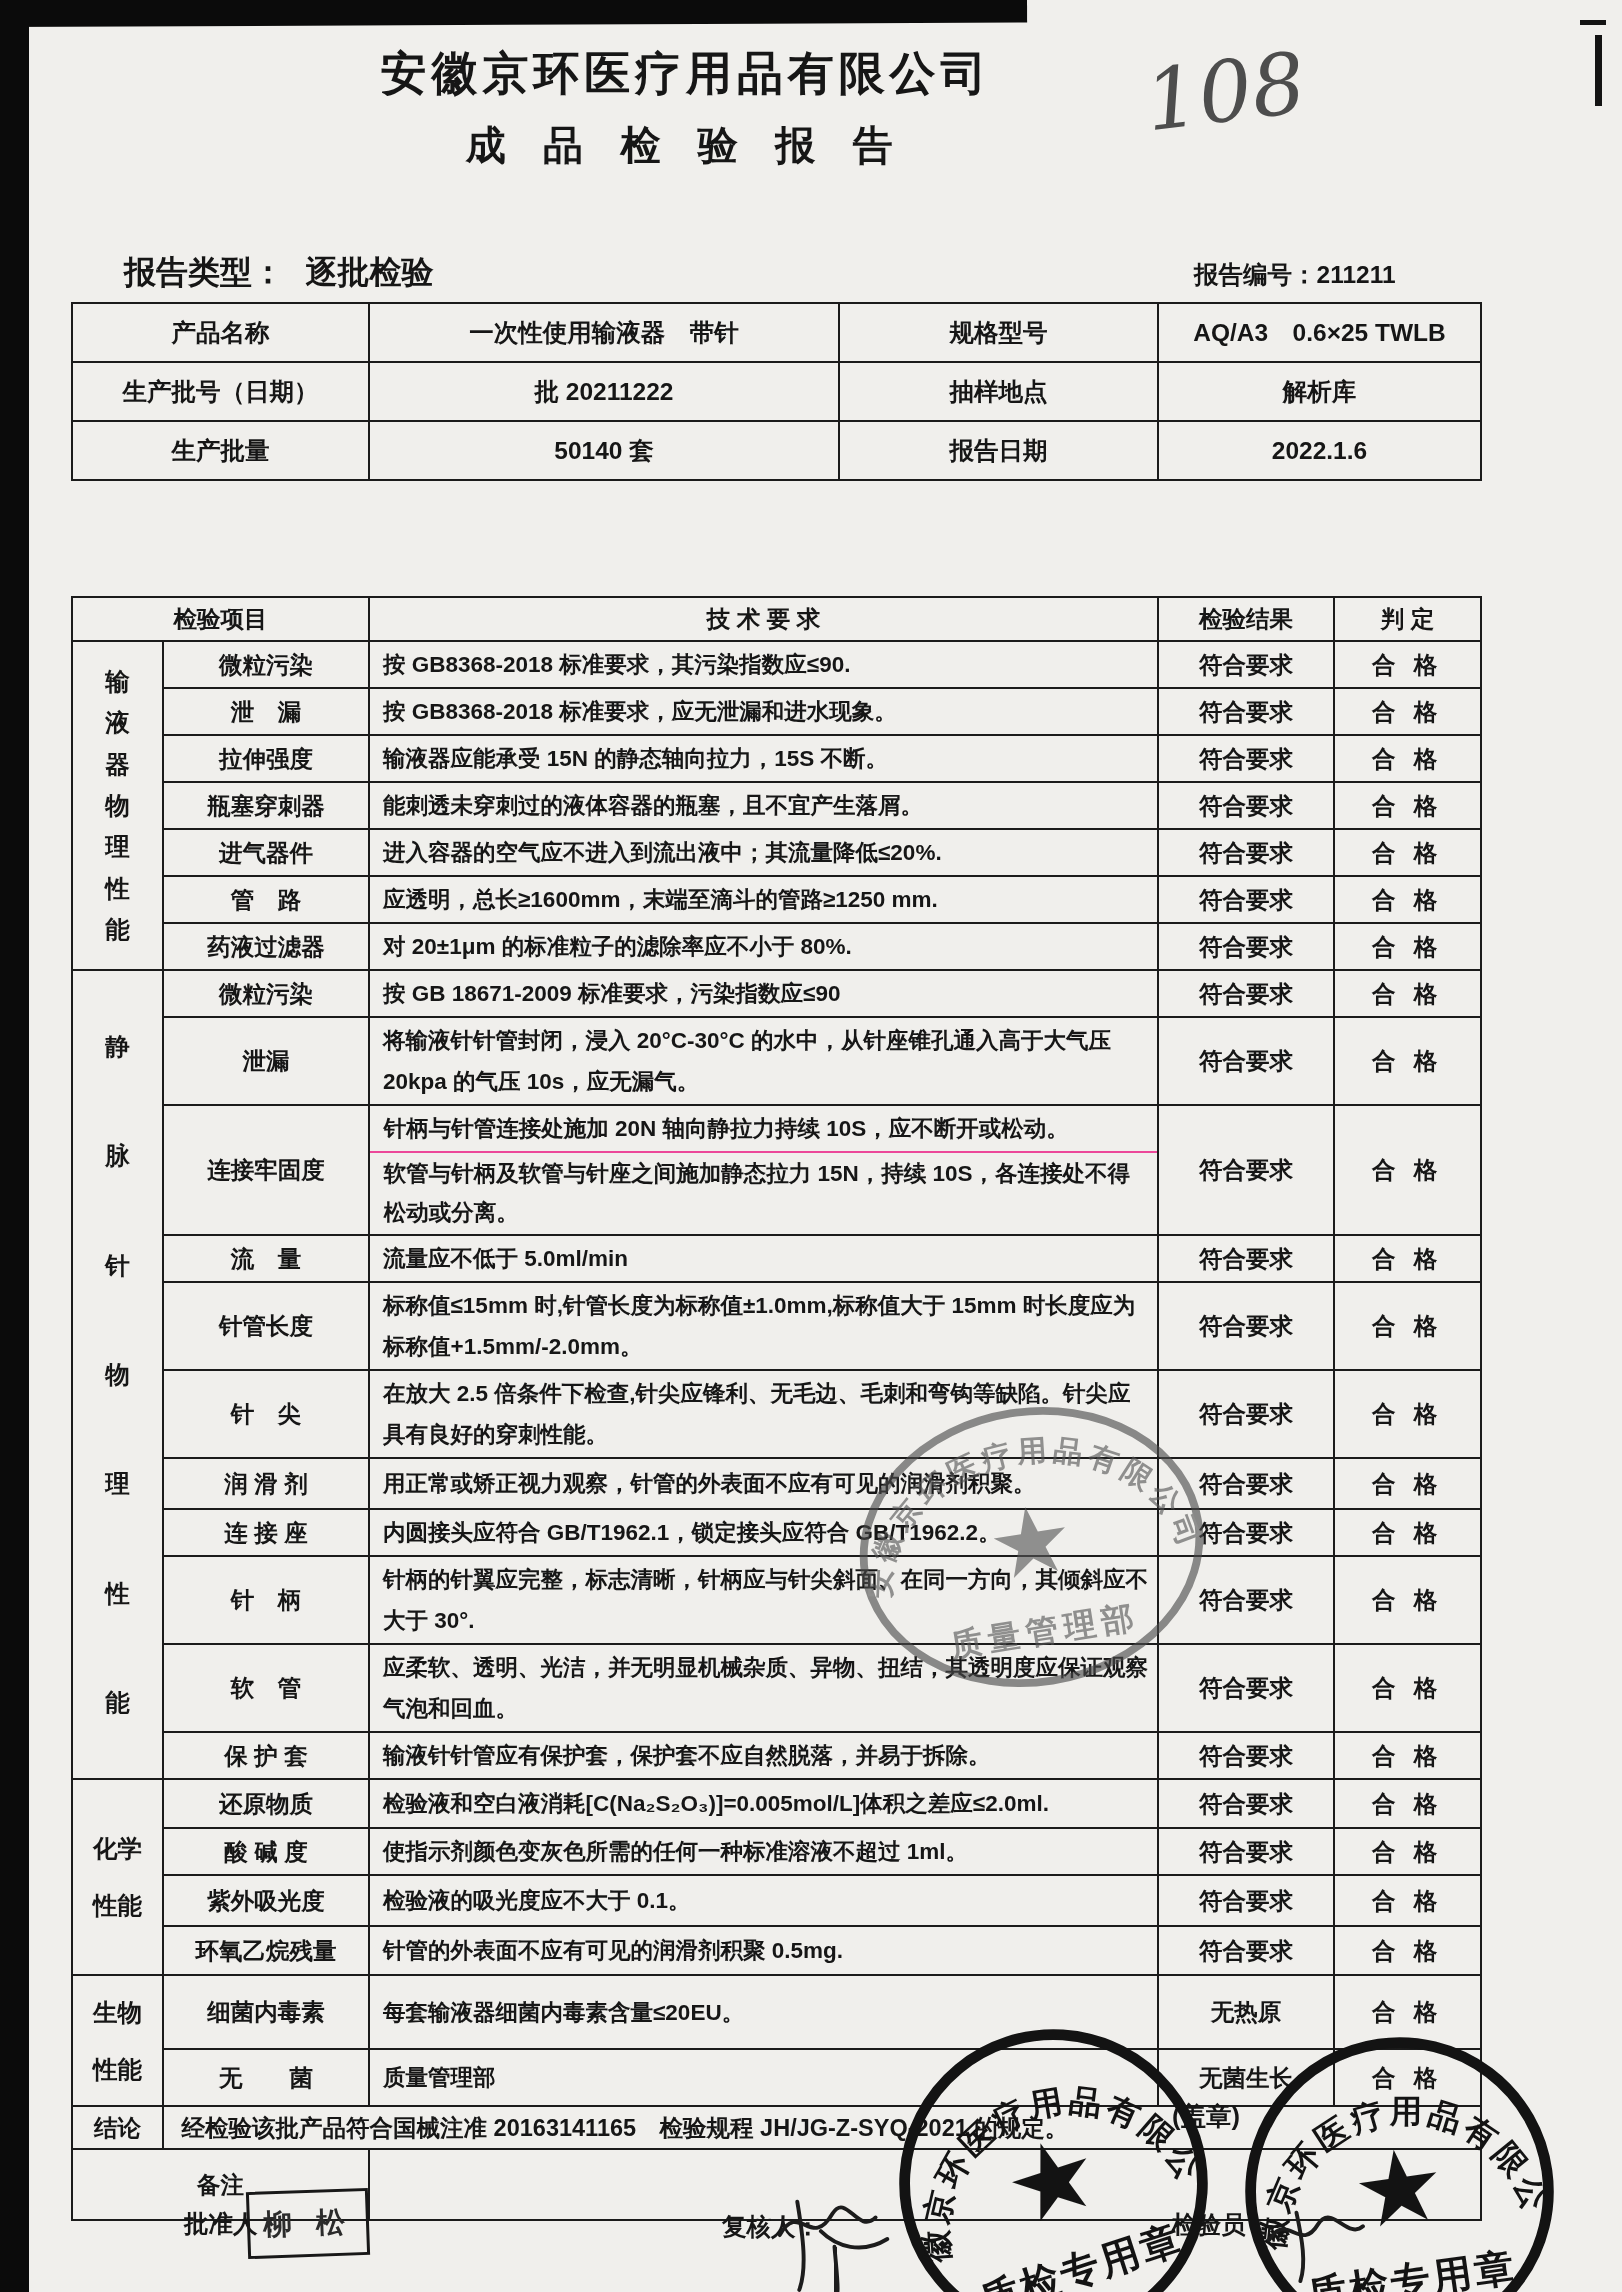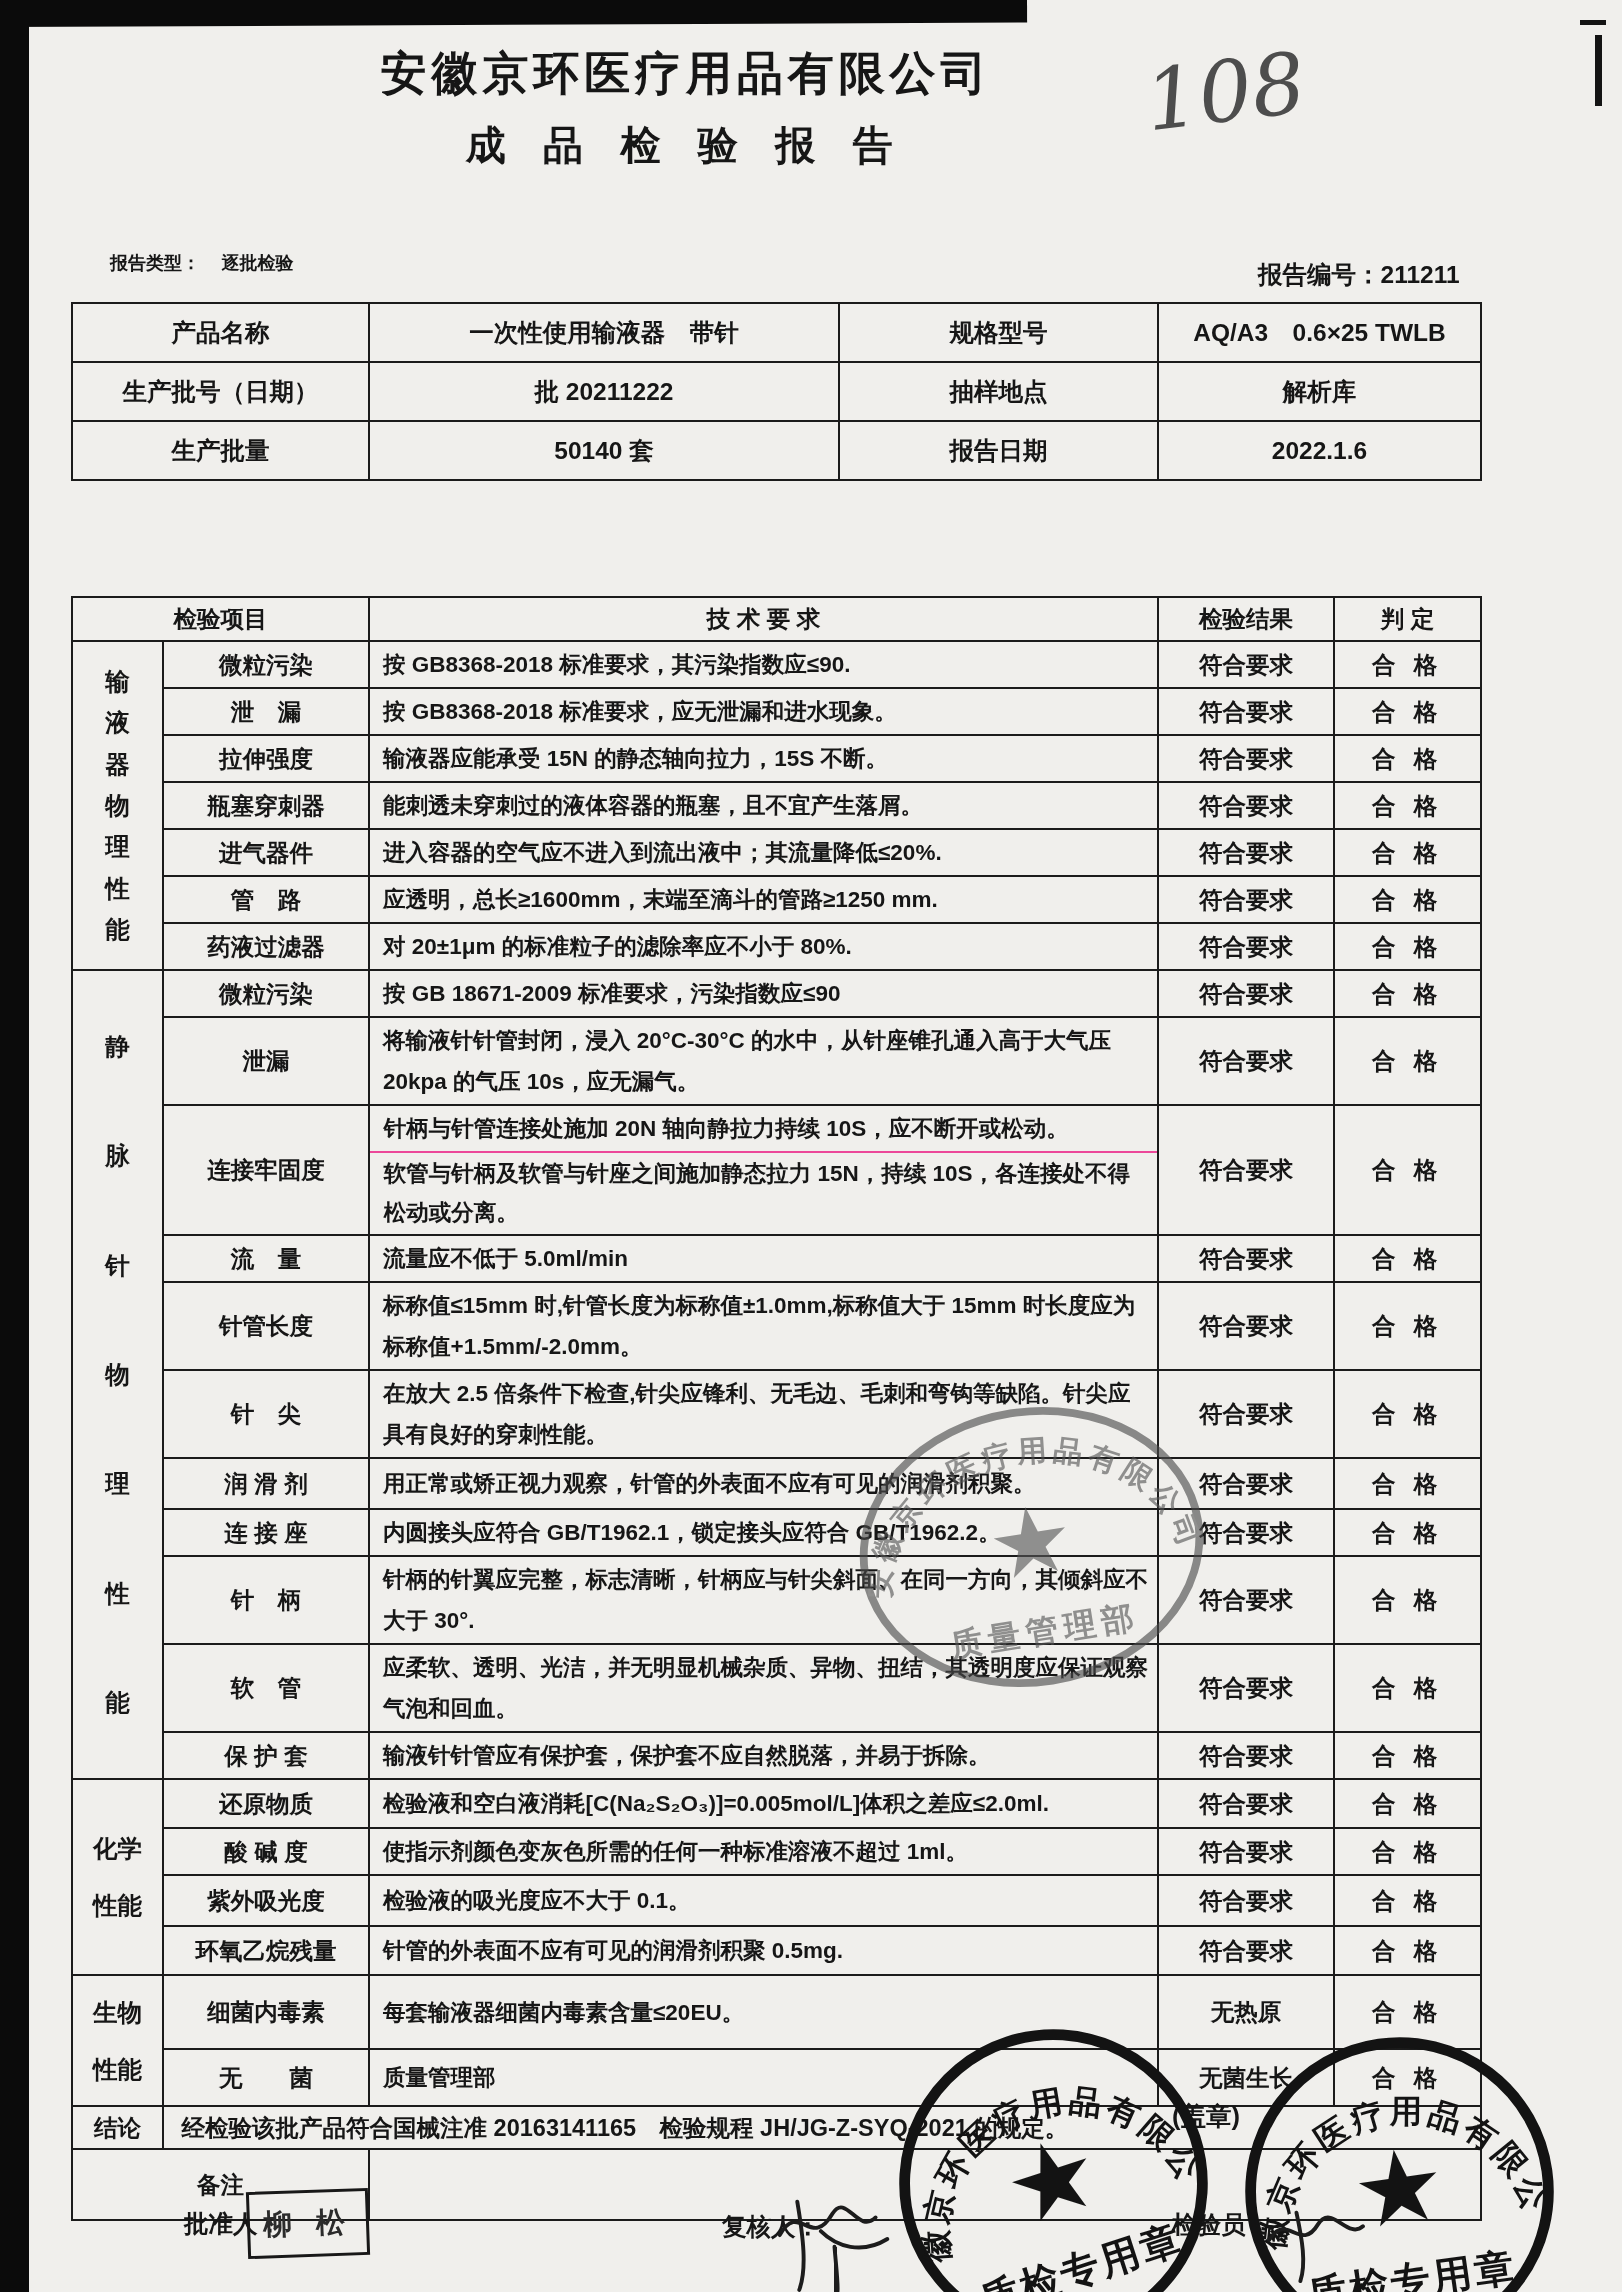--- a/index.html
+++ b/index.html
@@ -10,23 +10,23 @@
   .scan-left{position:absolute;left:0;top:0;width:29px;height:2293px;background:#0b0b0b;}
   .scan-mark-tr{position:absolute;left:1595px;top:35px;width:6.9px;height:71px;background:#141414;}
   .scan-mark-tr2{position:absolute;left:1580px;top:19.6px;width:25.5px;height:5.9px;background:#141414;}
 
   .company{position:absolute;left:284px;top:43px;width:804px;text-align:center;
            font-size:46px;font-weight:700;letter-spacing:4.9px;font-family:"Liberation Serif",serif;}
   .doc-title{position:absolute;left:284px;top:118px;width:804px;text-align:center;
              font-size:40px;font-weight:700;letter-spacing:13.7px;font-family:"Liberation Serif",serif;}
   .hand-no{position:absolute;left:1145px;top:43px;font-size:84px;color:#4d4d4d;
            font-family:"DejaVu Serif",serif;font-style:italic;transform:rotate(-7deg);}
-  .meta-left{position:absolute;left:110px;top:251px;font-size:18px;font-weight:700;}
+  .meta-left{position:absolute;left:124px;top:251px;font-size:32px;font-weight:700;}
   .meta-left .val{margin-left:21.6px;}
-  .meta-right{position:absolute;left:1258px;top:258px;font-size:24.5px;font-weight:700;}
+  .meta-right{position:absolute;left:1194px;top:258px;font-size:24.5px;font-weight:700;}
 
   table{border-collapse:collapse;table-layout:fixed;position:absolute;left:71px;border:2.9px solid #111;}
   td,th{border:2px solid #1b1b1b;font-size:23.5px;font-weight:700;text-align:center;
         vertical-align:middle;padding:2px 5.9px;overflow:hidden;}
   table.info{top:302px;width:1409px;}
   table.results{top:596px;width:1409px;}
   .info td{font-size:24.5px;}
   tr.ri60{height:59px;}
   tr.hdr{height:44px;}
   tr.r44{height:43px;} tr.r46{height:45px;} tr.r48{height:47px;} tr.r50{height:49px;}

